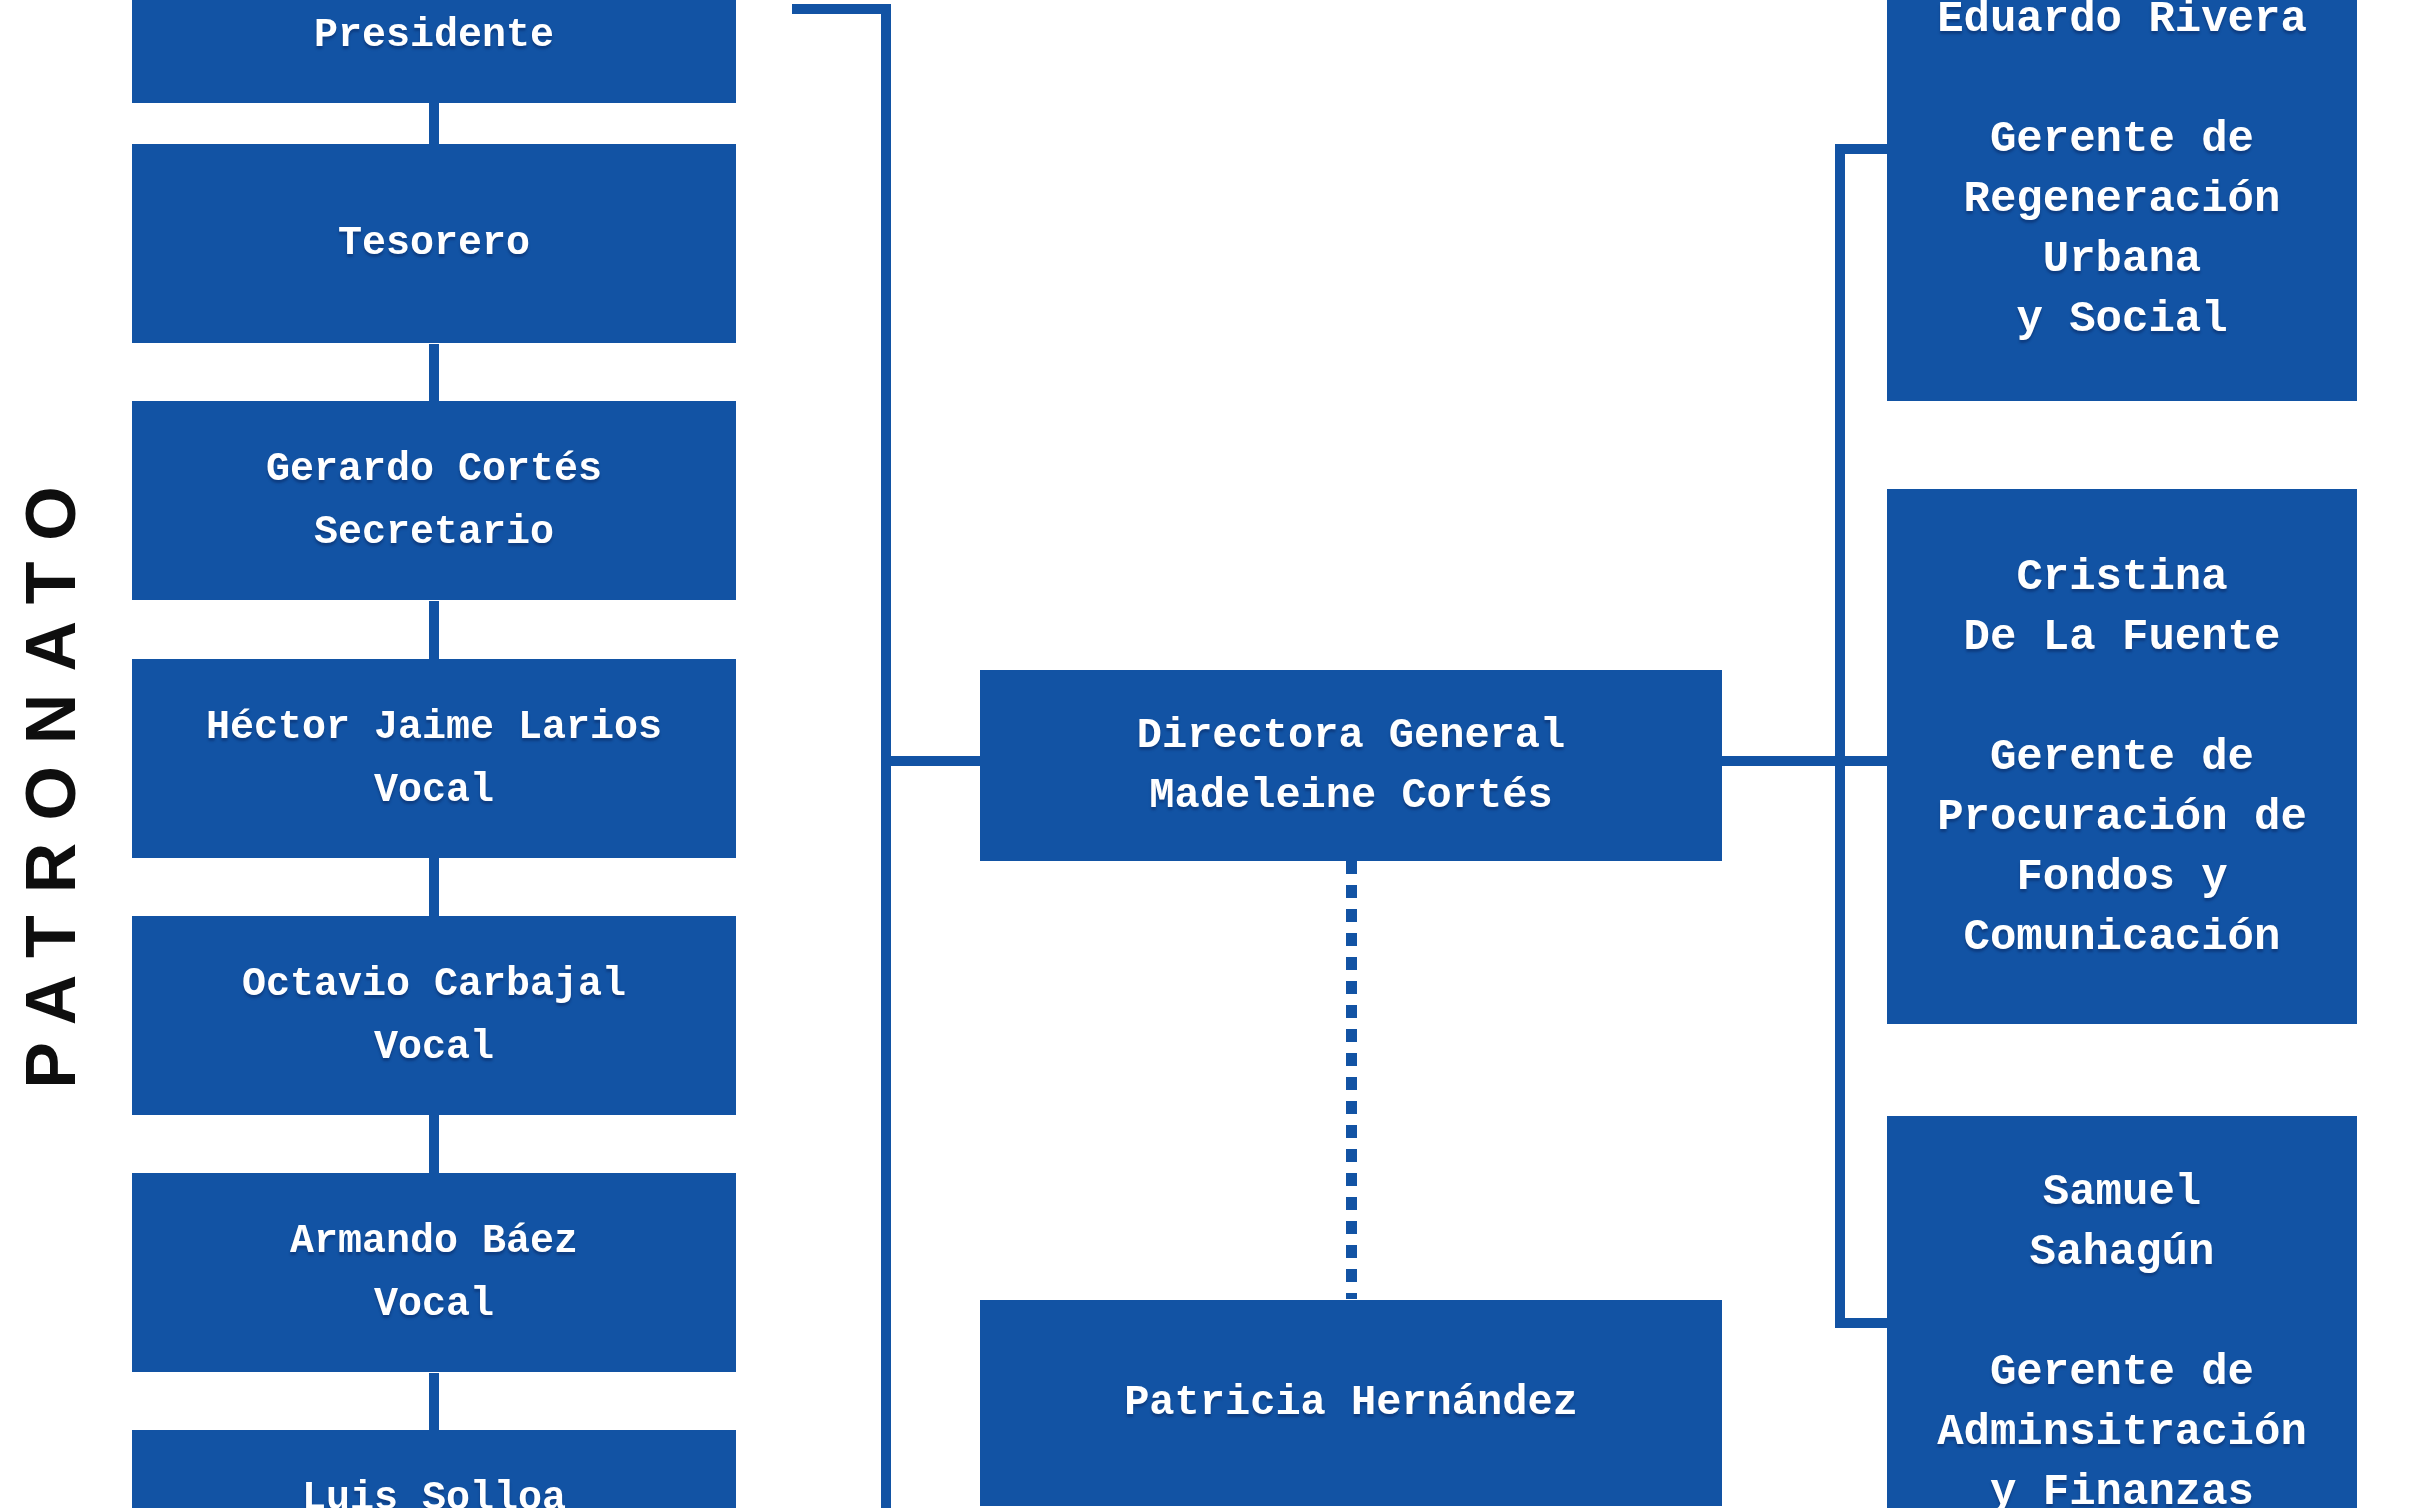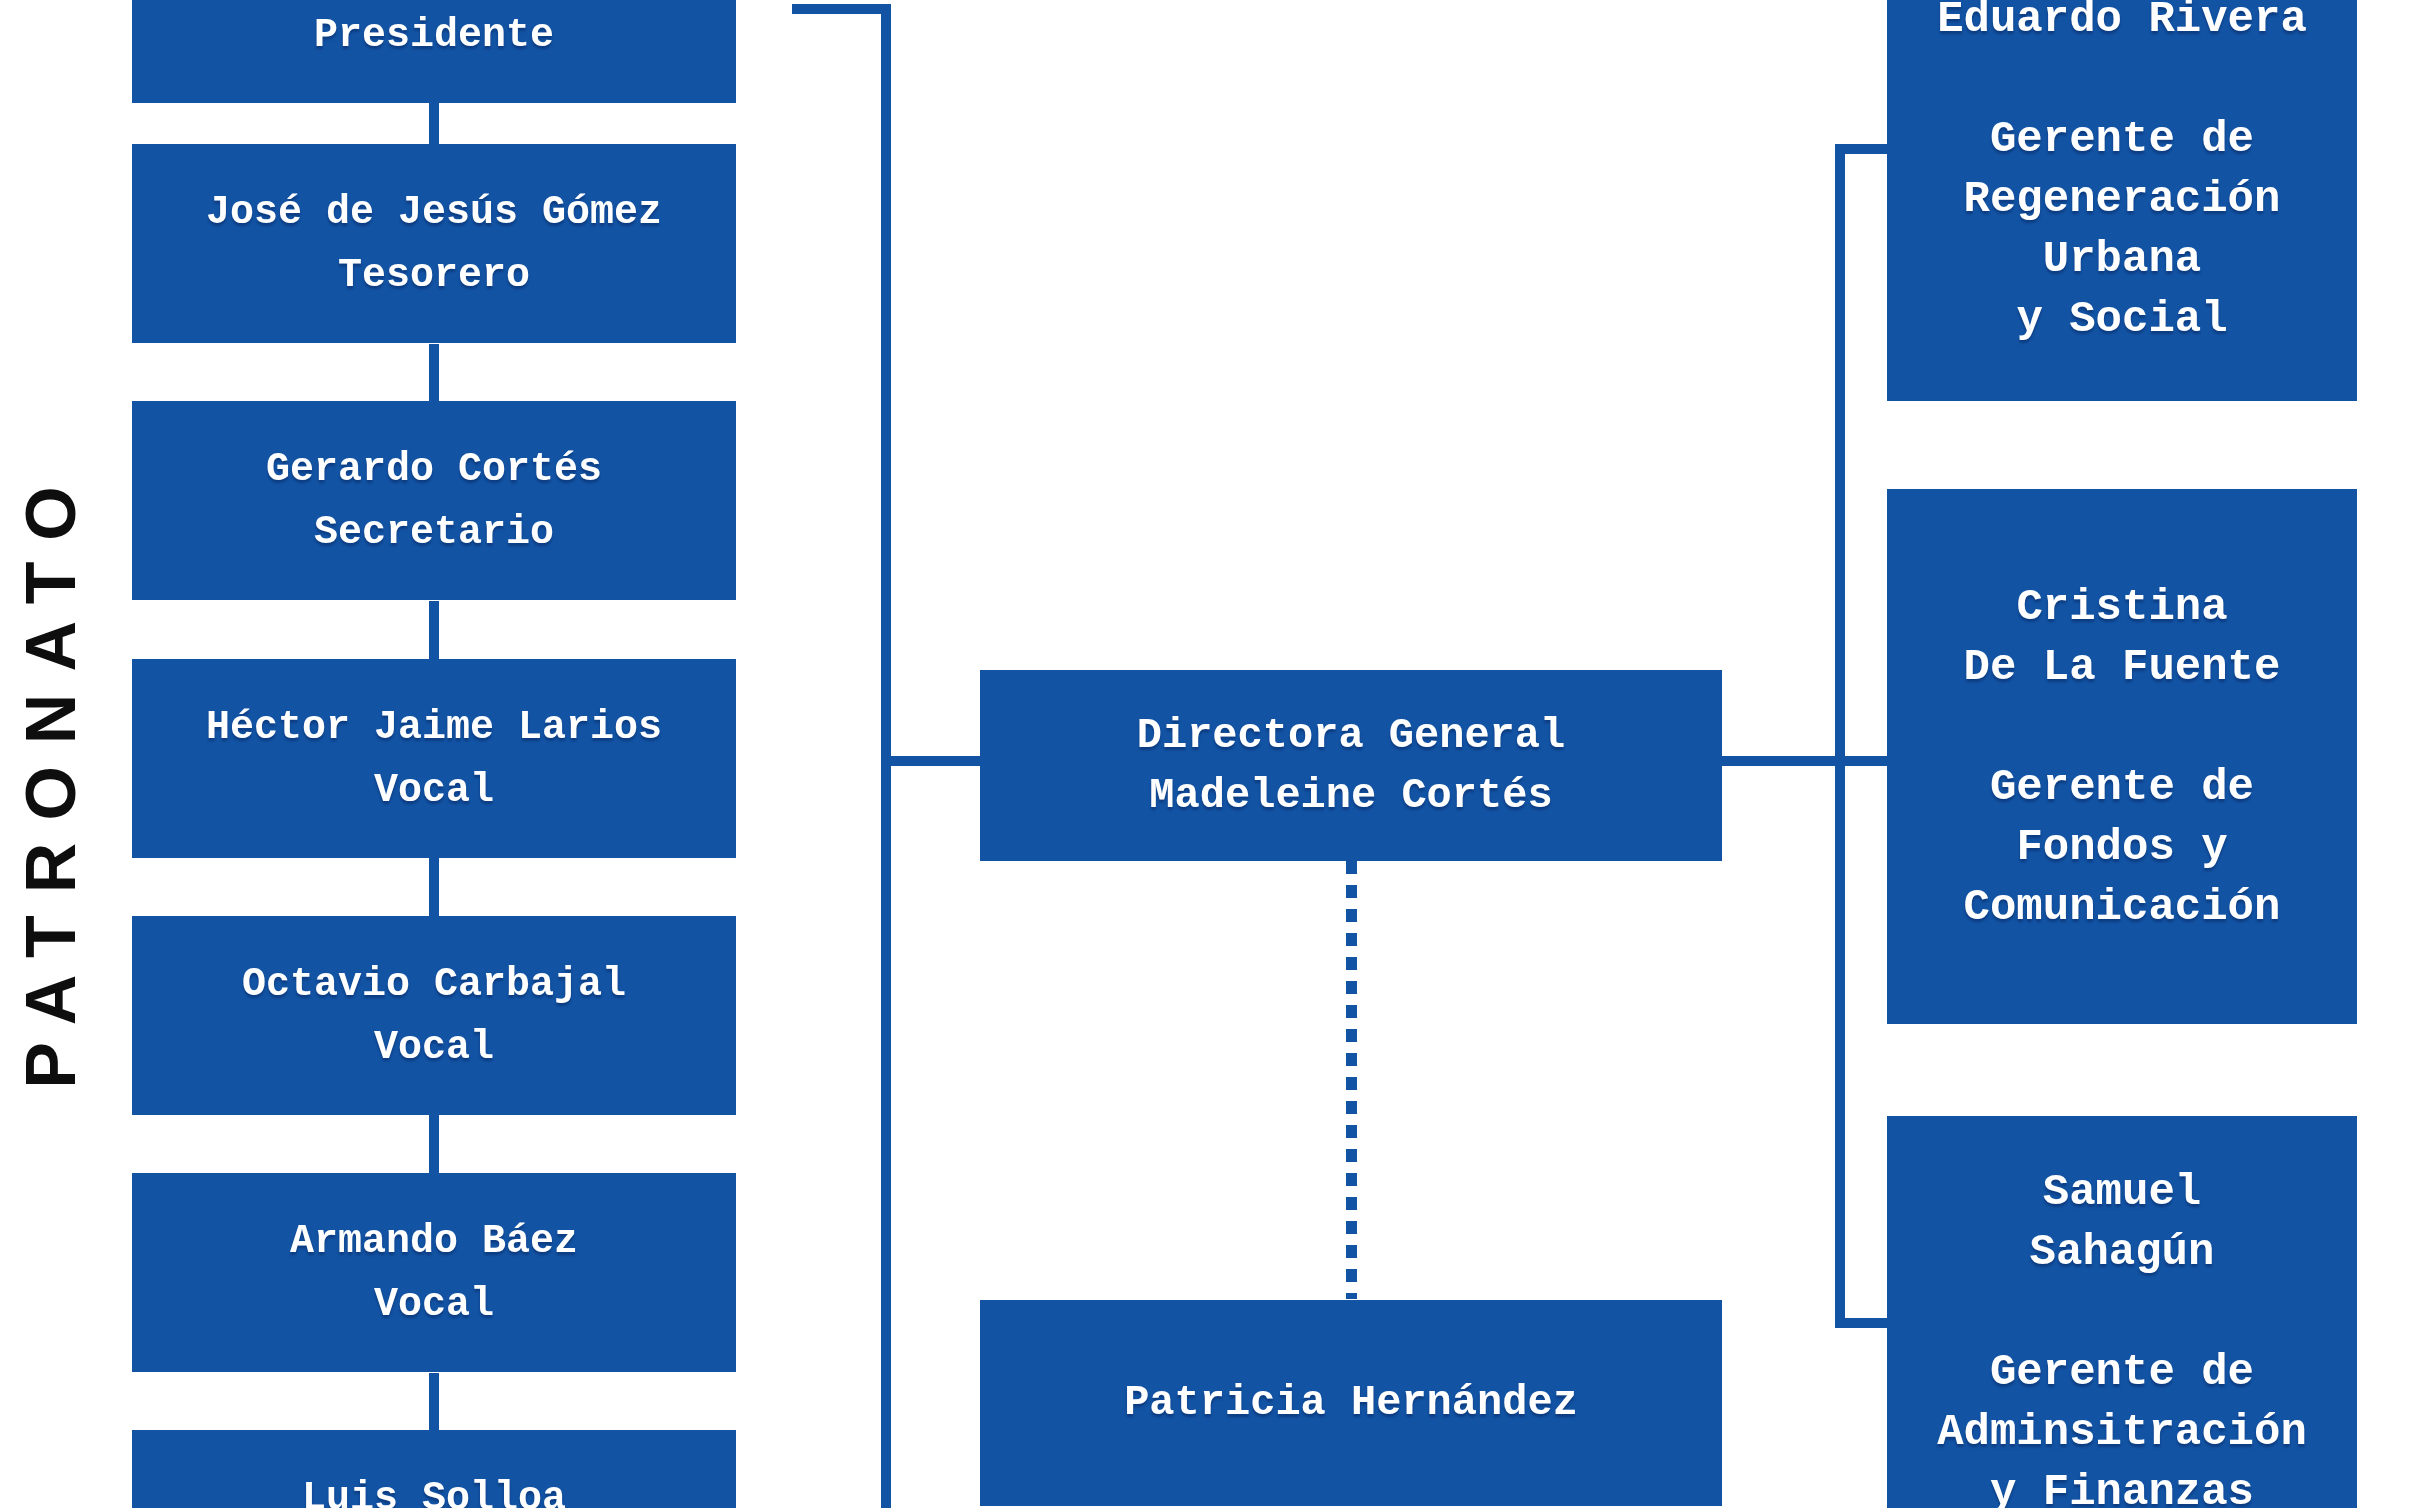--- a/index.html
+++ b/index.html
@@ -31,21 +31,20 @@
 
 <div id="canvas">
 
   <div class="side-label">PATRONATO</div>
 
   <div class="box pbox" style="top:-96px">
       <div class="ln"></div>
       <div class="ln">Presidente</div>
     </div>
   <div class="box pbox" style="top:144px">
-      <div class="ln">José de Jesús Gómez</div>
       <div class="ln">Tesorero</div>
     </div>
   <div class="box pbox" style="top:401px">
       <div class="ln">Gerardo Cortés</div>
       <div class="ln">Secretario</div>
     </div>
   <div class="box pbox" style="top:659px">
       <div class="ln">Héctor Jaime Larios</div>
       <div class="ln">Vocal</div>
     </div>
@@ -94,20 +93,21 @@
       <div class="ln">Gerente de</div>
       <div class="ln">Regeneración</div>
       <div class="ln">Urbana</div>
       <div class="ln">y Social</div>
     </div>
   <div class="box rbox" style="top:489px;height:535px">
       <div class="ln">Cristina</div>
       <div class="ln">De La Fuente</div>
       <div class="ln"></div>
       <div class="ln">Gerente de</div>
+      <div class="ln">Procuración de</div>
       <div class="ln">Fondos y</div>
       <div class="ln">Comunicación</div>
     </div>
   <div class="box rbox" style="top:1116px;height:451px">
       <div class="ln">Samuel</div>
       <div class="ln">Sahagún</div>
       <div class="ln"></div>
       <div class="ln">Gerente de</div>
       <div class="ln">Adminsitración</div>
       <div class="ln">y Finanzas</div>

